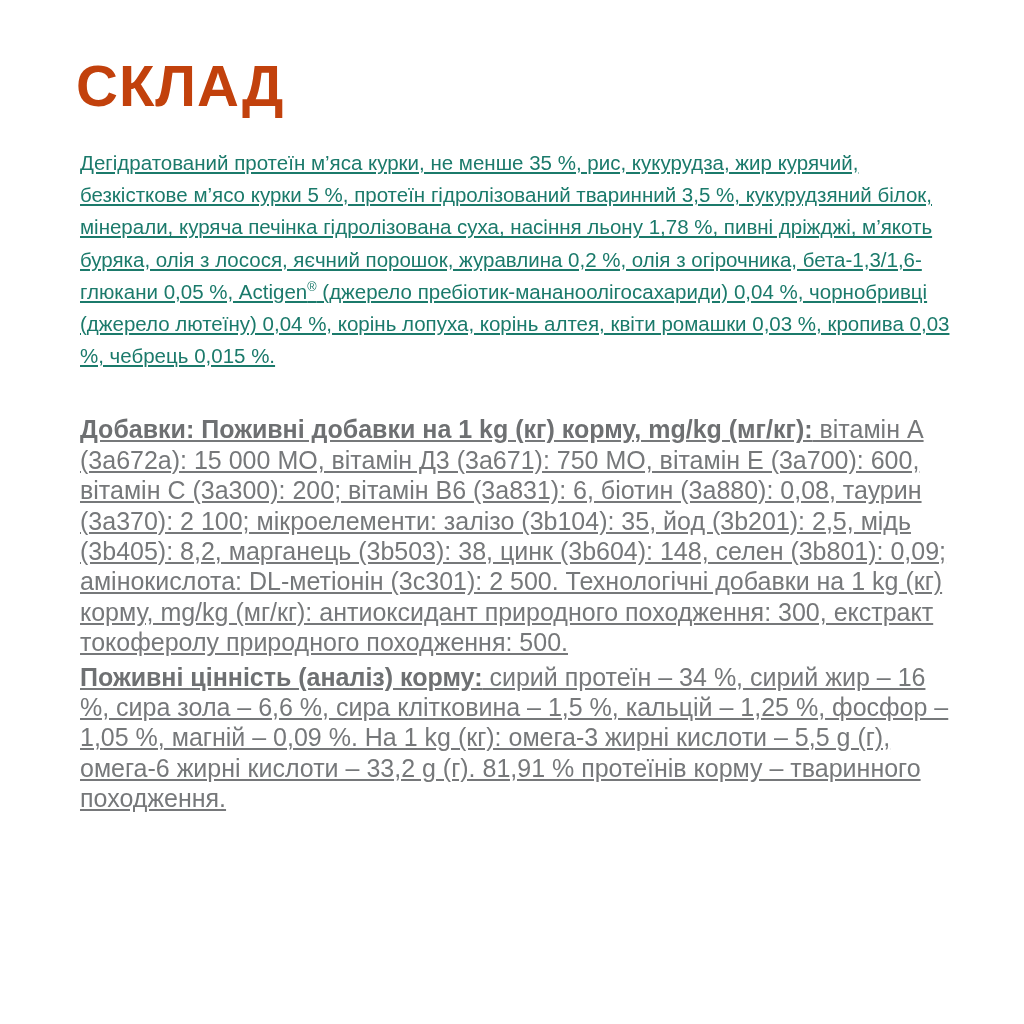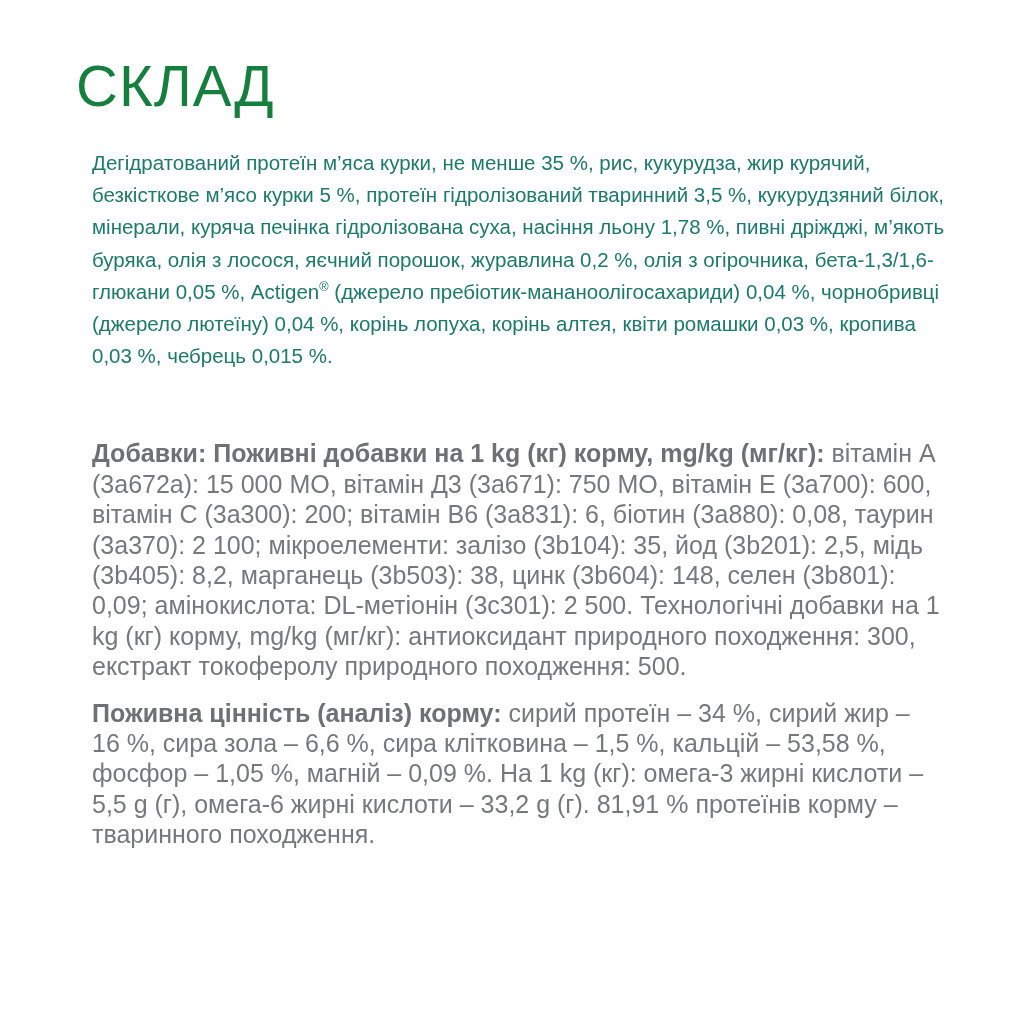--- a/index.html
+++ b/index.html
@@ -25,24 +25,24 @@
 
   .content {
     position: absolute;
     left: 76px;
     top: 56px;
     width: 890px;
   }
 
   .page-title {
     font-size: 58px;
-    font-weight: 400;
+    font-weight: 700;
     letter-spacing: 1px;
     line-height: 1.05;
-    color: #15803d;
+    color: #c2410c;
     margin: 0 0 30px 0;
     font-family: "Liberation Sans", "DejaVu Sans", sans-serif;
   }
 
   .composition-block {
     color: #1b7a6b;
     font-size: 20.5px;
     line-height: 32.2px;
     font-weight: 400;
     letter-spacing: 0.0px;
@@ -55,21 +55,22 @@
     font-size: 25px;
     line-height: 30.4px;
     font-weight: 400;
     margin: 0;
     max-width: 880px;
   }
 
   .gap-lg { height: 34px; }
 
   .para {
-    margin: 16px;
+    margin: 4px;
+    text-decoration: underline;
   }
 
   .para + .para {
     margin-top: 0px;
   }
 
   b.lbl {
     font-weight: 700;
     color: #6e7072;
   }
@@ -89,18 +90,18 @@
     <h1 class="page-title">СКЛАД</h1>
 
     <p class="composition-block para"><span>Дегідратований протеїн м’яса курки, не менше 35 %, рис, кукурудза, жир курячий, безкісткове м’ясо курки 5 %, протеїн гідролізований тваринний 3,5 %, кукурудзяний білок, мінерали, куряча печінка гідролізована суха, насіння льону 1,78 %, пивні дріжджі, м’якоть буряка, олія з лосося, яєчний порошок, журавлина 0,2 %, олія з огірочника, бета-1,3/1,6-глюкани 0,05 %, Actigen</span><sup class="reg">®</sup><span> (джерело пребіотик-мананоолігосахариди) 0,04 %, чорнобривці (джерело лютеїну) 0,04 %, корінь лопуха, корінь алтея, квіти ромашки 0,03 %, кропива 0,03 %, чебрець 0,015 %.</span></p>
 
     <div class="gap-lg"></div>
 
     <div class="gray-block">
 
       <p class="para"><b class="lbl">Добавки: Поживні добавки на 1 kg (кг) корму, mg/kg (мг/кг):</b><span> вітамін A (3a672a): 15 000 МО, вітамін Д3 (3a671): 750 МО, вітамін E (3a700): 600, вітамін C (3a300): 200; вітамін B6 (3a831): 6, біотин (3a880): 0,08, таурин (3a370): 2 100; мікроелементи: залізо (3b104): 35, йод (3b201): 2,5, мідь (3b405): 8,2, марганець (3b503): 38, цинк (3b604): 148, селен (3b801): 0,09; амінокислота: DL-метіонін (3c301): 2 500. Технологічні добавки на 1 kg (кг) корму, mg/kg (мг/кг): антиоксидант природного походження: 300, екстракт токоферолу природного походження: 500.</span></p>
 
-      <p class="para"><b class="lbl">Поживна цінність (аналіз) корму:</b><span> сирий протеїн – 34 %, сирий жир – 16 %, сира зола – 6,6 %, сира клітковина – 1,5 %, кальцій – 53,58 %, фосфор – 1,05 %, магній – 0,09 %. На 1 kg (кг): омега-3 жирні кислоти – 5,5 g (г), омега-6 жирні кислоти – 33,2 g (г).  81,91 % протеїнів корму – тваринного походження.</span></p>
+      <p class="para"><b class="lbl">Поживні цінність (аналіз) корму:</b><span> сирий протеїн – 34 %, сирий жир – 16 %, сира зола – 6,6 %, сира клітковина – 1,5 %, кальцій – 1,25 %, фосфор – 1,05 %, магній – 0,09 %. На 1 kg (кг): омега-3 жирні кислоти – 5,5 g (г), омега-6 жирні кислоти – 33,2 g (г).  81,91 % протеїнів корму – тваринного походження.</span></p>
 
 
     </div>
   </div>
 </div>
 
 </body></html>

